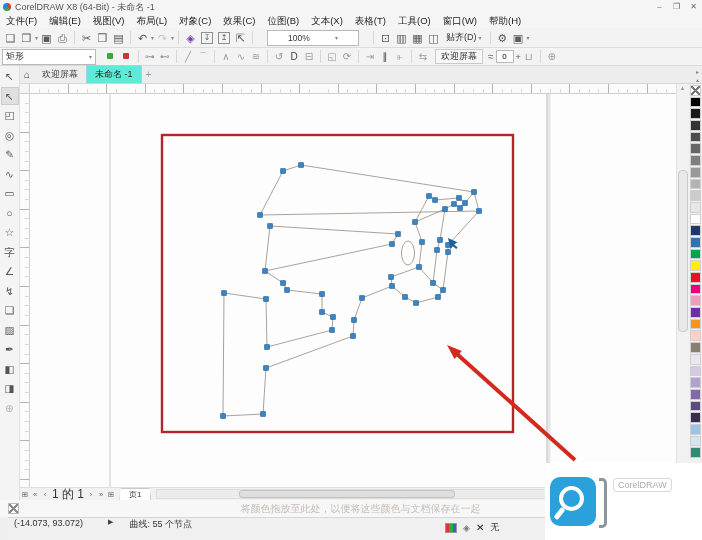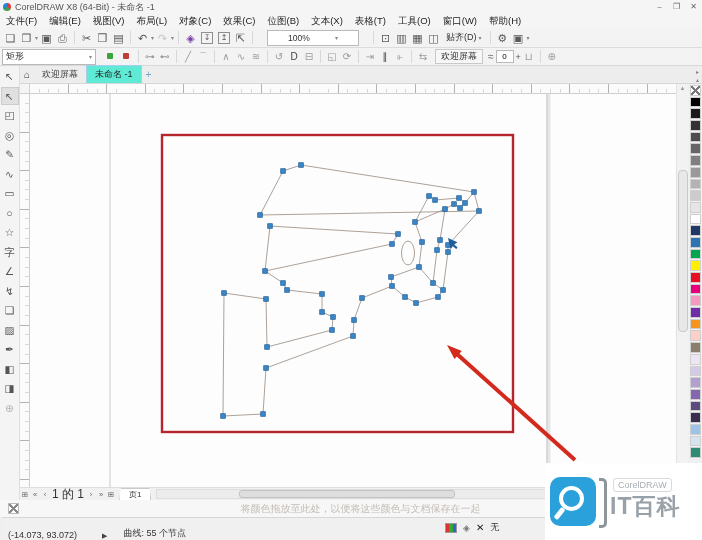--- a/index.html
+++ b/index.html
@@ -90,22 +90,22 @@
            padding:0 9px;margin-left:3px;clip-path:polygon(6% 0,94% 0,100% 100%,0 100%);flex:none}
   .hscroll{flex:1;height:8px;margin:0 5px;background:#ececec;border:1px solid #dddddd;position:relative}
   .hthumb{position:absolute;left:16%;top:0;width:42%;height:100%;background:#dedede;border:1px solid #c2c2c2;border-radius:3px;box-sizing:border-box}
   
   .hintrow{left:0;top:500px;width:702px;height:17px;background:#f7f7f7;display:flex;align-items:center}
   .docpal-none{width:9px;height:9px;margin-left:8px;border:1px solid #bbb;flex:none;background:
      linear-gradient(45deg,transparent 40%,#888 40%,#888 60%,transparent 60%),
      linear-gradient(-45deg,transparent 40%,#888 40%,#888 60%,transparent 60%),#fff}
   .hint{flex:1;text-align:center;font-size:10px;color:#c3bcb4}
   
-  .statusbar{left:2px;top:517px;width:580px;height:23px;background:#f0f0f0;border-top:1px solid #d6d6d6;
-             display:flex;align-items:flex-end;font-size:9px;color:#333;box-sizing:border-box}
+  .statusbar{left:8px;top:517px;width:580px;height:23px;background:#f0f0f0;border-top:1px solid #d6d6d6;
+             display:flex;align-items:flex-start;font-size:9px;color:#333;box-sizing:border-box}
   .coords{margin-left:6px;width:92px;flex:none}
   .playmark{font-size:7px;color:#444;margin:0 16px 0 2px;flex:none}
   .statusright{position:absolute;left:445px;top:521px;display:flex;align-items:center;gap:6px;font-size:9px;color:#333}
   .cpicon{width:10px;height:8px;background:linear-gradient(90deg,#d33 0 33%,#3a3 33% 66%,#36c 66%);border:1px solid #999}
   .fillicon{color:#777;font-size:9px}
   .outlx{font-weight:bold;font-size:10px;color:#222}
   
   .watermark{left:545px;top:463px;width:157px;height:77px;background:#fff;z-index:40}
   .wm-badge{position:absolute;left:5px;top:14px;width:46px;height:49px;background:#2ba1dc;border-radius:10px}
   .wm-badge .ring{position:absolute;left:9px;top:9px;width:17px;height:17px;border:4.5px solid #fff;border-radius:50%}
@@ -406,14 +406,13 @@
   <span>无</span>
 </div>
 
 <div class="abs watermark">
   <div class="wm-badge">
     <div class="ring"></div>
     <div class="handle"></div>
   </div>
   <div class="wm-bracket"></div>
   <div class="wm-brand">CorelDRAW</div>
-  <div class="wm-title">IT百科</div>
 </div>
 
 </body></html>

